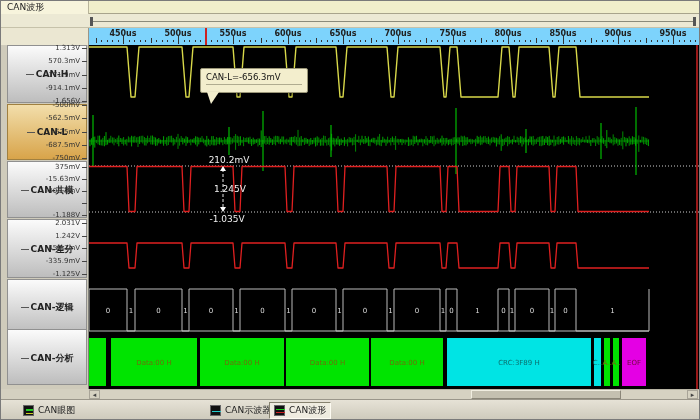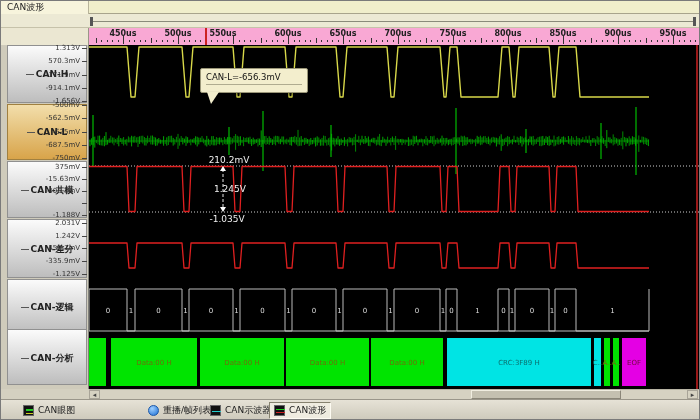--- a/index.html
+++ b/index.html
@@ -6,21 +6,21 @@
   *{box-sizing:border-box;font-family:"DejaVu Sans",sans-serif;}
   #win{position:relative;width:700px;height:420px;background:#ece9d4;border:1px solid #7a7a7a;overflow:hidden;}
   
   #tabrow{position:absolute;left:0;top:0;width:700px;height:13px;background:#f0eecb;border-bottom:1px solid #a8a48c;}
   #toptab{position:absolute;left:0;top:0;height:13px;width:88px;background:#f7f4dc;border-right:1px solid #b8b49a;font-size:9px;line-height:13px;padding-left:6px;color:#222;}
   
   #zoombar{position:absolute;left:0;top:13px;width:700px;height:14px;background:#ece9d4;border-bottom:1px solid #c6c2aa;}
   #zoomtrack{position:absolute;left:90px;top:7px;width:604px;height:1px;background:#8a8a7a;}
   .zoomhandle{position:absolute;top:3px;width:3px;height:9px;background:#555;}
   
-  #ruler{position:absolute;left:88px;top:27px;width:610px;height:17px;background:#f9a8d4;overflow:hidden;}
+  #ruler{position:absolute;left:88px;top:27px;width:610px;height:17px;background:#7dd3fc;overflow:hidden;}
   #ruler .rlabel{position:absolute;top:1px;font-size:8px;font-weight:bold;color:#222;transform:translateX(-50%);white-space:nowrap;}
   #ruler .tick{position:absolute;background:#333;width:1px;}
   #ruler .cursor{position:absolute;top:0;width:2px;height:17px;background:#cc2222;}
   #sbtop{position:absolute;left:0;top:27px;width:88px;height:17px;background:#ebe7d2;border-right:1px solid #9a9688;}
   
   #sidebar{position:absolute;left:0;top:44px;width:88px;height:346px;background:#cfcbbb;border-right:1px solid #80807a;}
   .chbox{position:absolute;left:6px;width:80px;background:linear-gradient(#fbfbfb,#bdbdbd);border:1px solid #909090;}
   .chbox.hl{background:linear-gradient(#f2deab,#d8a44a);border-color:#a08040;}
   .chname{position:absolute;left:0;width:100%;text-align:center;font-size:9px;color:#222;white-space:nowrap;font-weight:bold;}
   .chdash{display:inline-block;width:8px;height:1px;background:#555;vertical-align:middle;margin-right:2px;}
@@ -84,21 +84,21 @@
       <div class="tick" style="left: 94.5px; top: 12px; height: 2px;"></div>
       <div class="tick" style="left: 100px; top: 12px; height: 2px;"></div>
       <div class="tick" style="left: 105.5px; top: 12px; height: 2px;"></div>
       <div class="tick" style="left: 111px; top: 12px; height: 2px;"></div>
       <div class="tick" style="left: 116.5px; top: 10px; height: 5px;"></div>
       <div class="tick" style="left: 122px; top: 12px; height: 2px;"></div>
       <div class="tick" style="left: 127.5px; top: 12px; height: 2px;"></div>
       <div class="tick" style="left: 133px; top: 12px; height: 2px;"></div>
       <div class="tick" style="left: 138.5px; top: 12px; height: 2px;"></div>
       <div class="tick" style="left: 144px; top: 8px; height: 8px;"></div>
-      <div class="rlabel" style="left: 134px;">550us</div>
+      <div class="rlabel" style="left: 144px;">550us</div>
       <div class="tick" style="left: 149.5px; top: 12px; height: 2px;"></div>
       <div class="tick" style="left: 155px; top: 12px; height: 2px;"></div>
       <div class="tick" style="left: 160.5px; top: 12px; height: 2px;"></div>
       <div class="tick" style="left: 166px; top: 12px; height: 2px;"></div>
       <div class="tick" style="left: 171.5px; top: 10px; height: 5px;"></div>
       <div class="tick" style="left: 177px; top: 12px; height: 2px;"></div>
       <div class="tick" style="left: 182.5px; top: 12px; height: 2px;"></div>
       <div class="tick" style="left: 188px; top: 12px; height: 2px;"></div>
       <div class="tick" style="left: 193.5px; top: 12px; height: 2px;"></div>
       <div class="tick" style="left: 199px; top: 8px; height: 8px;"></div>
@@ -681,24 +681,20 @@
   </div>
 
   <div id="taskbar">
     <div class="tbitem" style="left:18px">
       <span class="tbicon">
           <span class="dot" style="left:2px;top:3px;width:7px;height:2px;background:#2c2;"></span>
           <span class="dot" style="left:2px;top:7px;width:7px;height:1px;background:#cc2;"></span>
         </span>
       <span>CAN眼图</span>
     </div>
-    <div class="tbitem" style="left:143px">
-      <span class="tbicon circle"></span>
-      <span>重播/帧列表</span>
-    </div>
     <div class="tbitem" style="left:205px">
       <span class="tbicon">
           <span class="dot" style="left:1px;top:5px;width:9px;height:1px;background:#2cc;"></span>
         </span>
       <span>CAN示波器</span>
     </div>
     <div class="tbitem active" style="left:268px">
       <span class="tbicon">
           <span class="dot" style="left:1px;top:3px;width:9px;height:1px;background:#2c2;"></span>
           <span class="dot" style="left:1px;top:6px;width:9px;height:1px;background:#c22;"></span>

